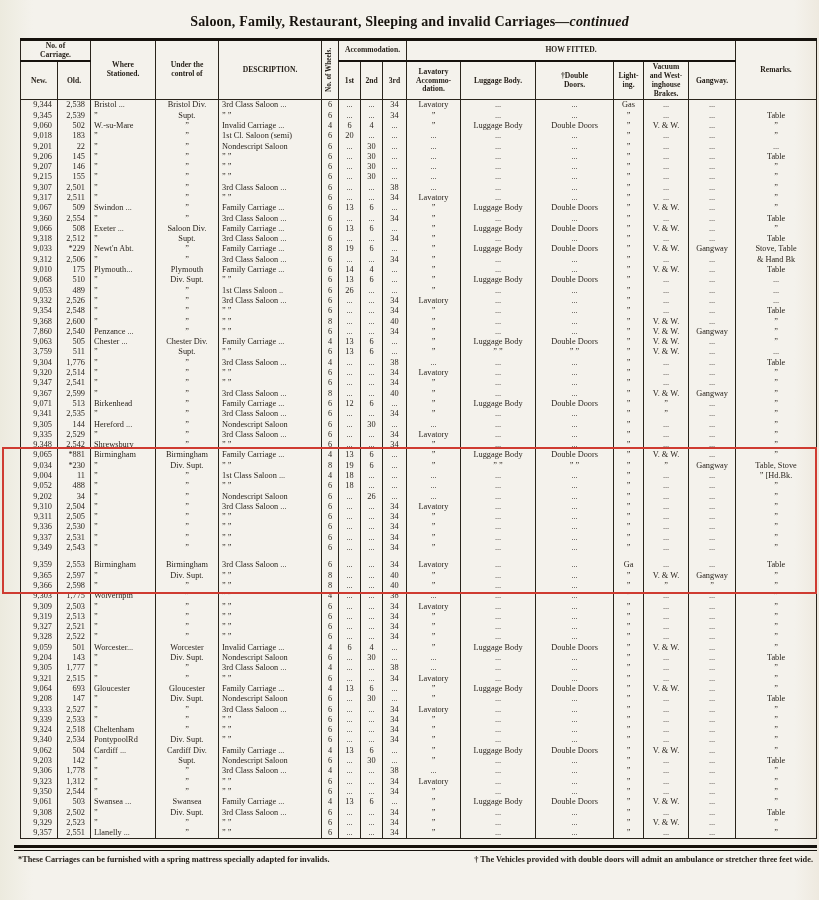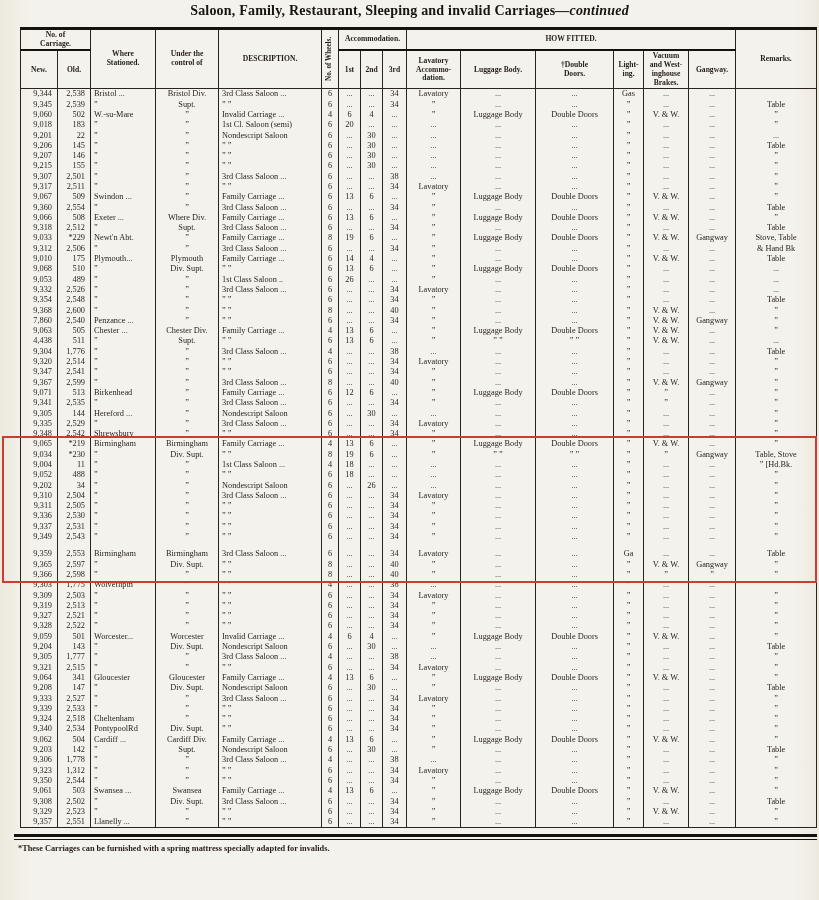--- a/index.html
+++ b/index.html
@@ -6,21 +6,21 @@
   body{
     width:819px;height:900px;overflow:hidden;
     background:#f3f1eb;
     font-family:"Liberation Serif","DejaVu Serif",serif;
     color:#241f1a;
     position:relative;
   }
   #page{position:relative;width:819px;height:900px;background:
     linear-gradient(90deg,#eceade 0%,#f4f2ec 4%,#f4f2ec 97%,#eee9df 100%);}
   
-  #title-bar{ text-align:center; padding-top:3px; height:22px;
+  #title-bar{ text-align:center; padding-top:14px; height:22px;
     font-size:14px; font-weight:bold; letter-spacing:.2px; color:#18140f;}
   #title-suffix{font-style:italic; font-weight:bold;}
   
   #table-wrap{position:relative; margin:2px 2px 0 20px;}
   table{border-collapse:collapse; table-layout:fixed; width:797px;}
   col.c-new{width:37px}col.c-old{width:33px}col.c-sta{width:65px}
   col.c-ctl{width:63px}col.c-des{width:103px}col.c-whl{width:17px}
   col.c-1{width:22px}col.c-2{width:22px}col.c-3{width:24px}
   col.c-lav{width:54px}col.c-lug{width:75px}col.c-dor{width:78px}
   col.c-lit{width:30px}col.c-brk{width:45px}col.c-gng{width:47px}
@@ -336,21 +336,21 @@
             <td>...</td>
             <td>”</td>
             <td>...</td>
             <td>...</td>
             <td>Table</td>
           </tr>
           <tr>
             <td class="num">9,066</td>
             <td class="num">508</td>
             <td class="lft">Exeter ...</td>
-            <td>Where Div.</td>
+            <td>Saloon Div.</td>
             <td class="lft">Family Carriage ...</td>
             <td>6</td>
             <td>13</td>
             <td>6</td>
             <td>...</td>
             <td>”</td>
             <td>Luggage Body</td>
             <td>Double Doors</td>
             <td>”</td>
             <td>V. &amp; W.</td>
@@ -549,21 +549,21 @@
             <td>...</td>
             <td>”</td>
             <td>Luggage Body</td>
             <td>Double Doors</td>
             <td>”</td>
             <td>V. &amp; W.</td>
             <td>...</td>
             <td>”</td>
           </tr>
           <tr>
-            <td class="num">4,438</td>
+            <td class="num">3,759</td>
             <td class="num">511</td>
             <td class="lft">”</td>
             <td>Supt.</td>
             <td class="lft">”          ”</td>
             <td>6</td>
             <td>13</td>
             <td>6</td>
             <td>...</td>
             <td>”</td>
             <td>”     ”</td>
@@ -730,21 +730,21 @@
             <td>”</td>
             <td>...</td>
             <td>...</td>
             <td>”</td>
             <td>...</td>
             <td>...</td>
             <td>”</td>
           </tr>
           <tr>
             <td class="num">9,065</td>
-            <td class="num">*219</td>
+            <td class="num">*881</td>
             <td class="lft">Birmingham</td>
             <td>Birmingham</td>
             <td class="lft">Family Carriage ...</td>
             <td>4</td>
             <td>13</td>
             <td>6</td>
             <td>...</td>
             <td>”</td>
             <td>Luggage Body</td>
             <td>Double Doors</td>
@@ -1144,21 +1144,21 @@
             <td>Lavatory</td>
             <td>...</td>
             <td>...</td>
             <td>”</td>
             <td>...</td>
             <td>...</td>
             <td>”</td>
           </tr>
           <tr>
             <td class="num">9,064</td>
-            <td class="num">341</td>
+            <td class="num">693</td>
             <td class="lft">Gloucester</td>
             <td>Gloucester</td>
             <td class="lft">Family Carriage ...</td>
             <td>4</td>
             <td>13</td>
             <td>6</td>
             <td>...</td>
             <td>”</td>
             <td>Luggage Body</td>
             <td>Double Doors</td>
@@ -1420,15 +1420,16 @@
             <td>”</td>
           </tr>
         </tbody>
     </table>
     <div id="highlight-box" style="display: block; border-color: rgb(207, 59, 49); top: 409.406px; height: 146.859px;"></div>
   </div>
 
   <div id="footer-rule"></div>
   <div id="footnotes">
     <span id="footnote-left">*These Carriages can be furnished with a spring mattress specially adapted for invalids.</span>
+    <span id="footnote-right">†  The Vehicles provided with double doors will admit an ambulance or stretcher three feet wide.</span>
   </div>
 
 </div>
 
 </body></html>

